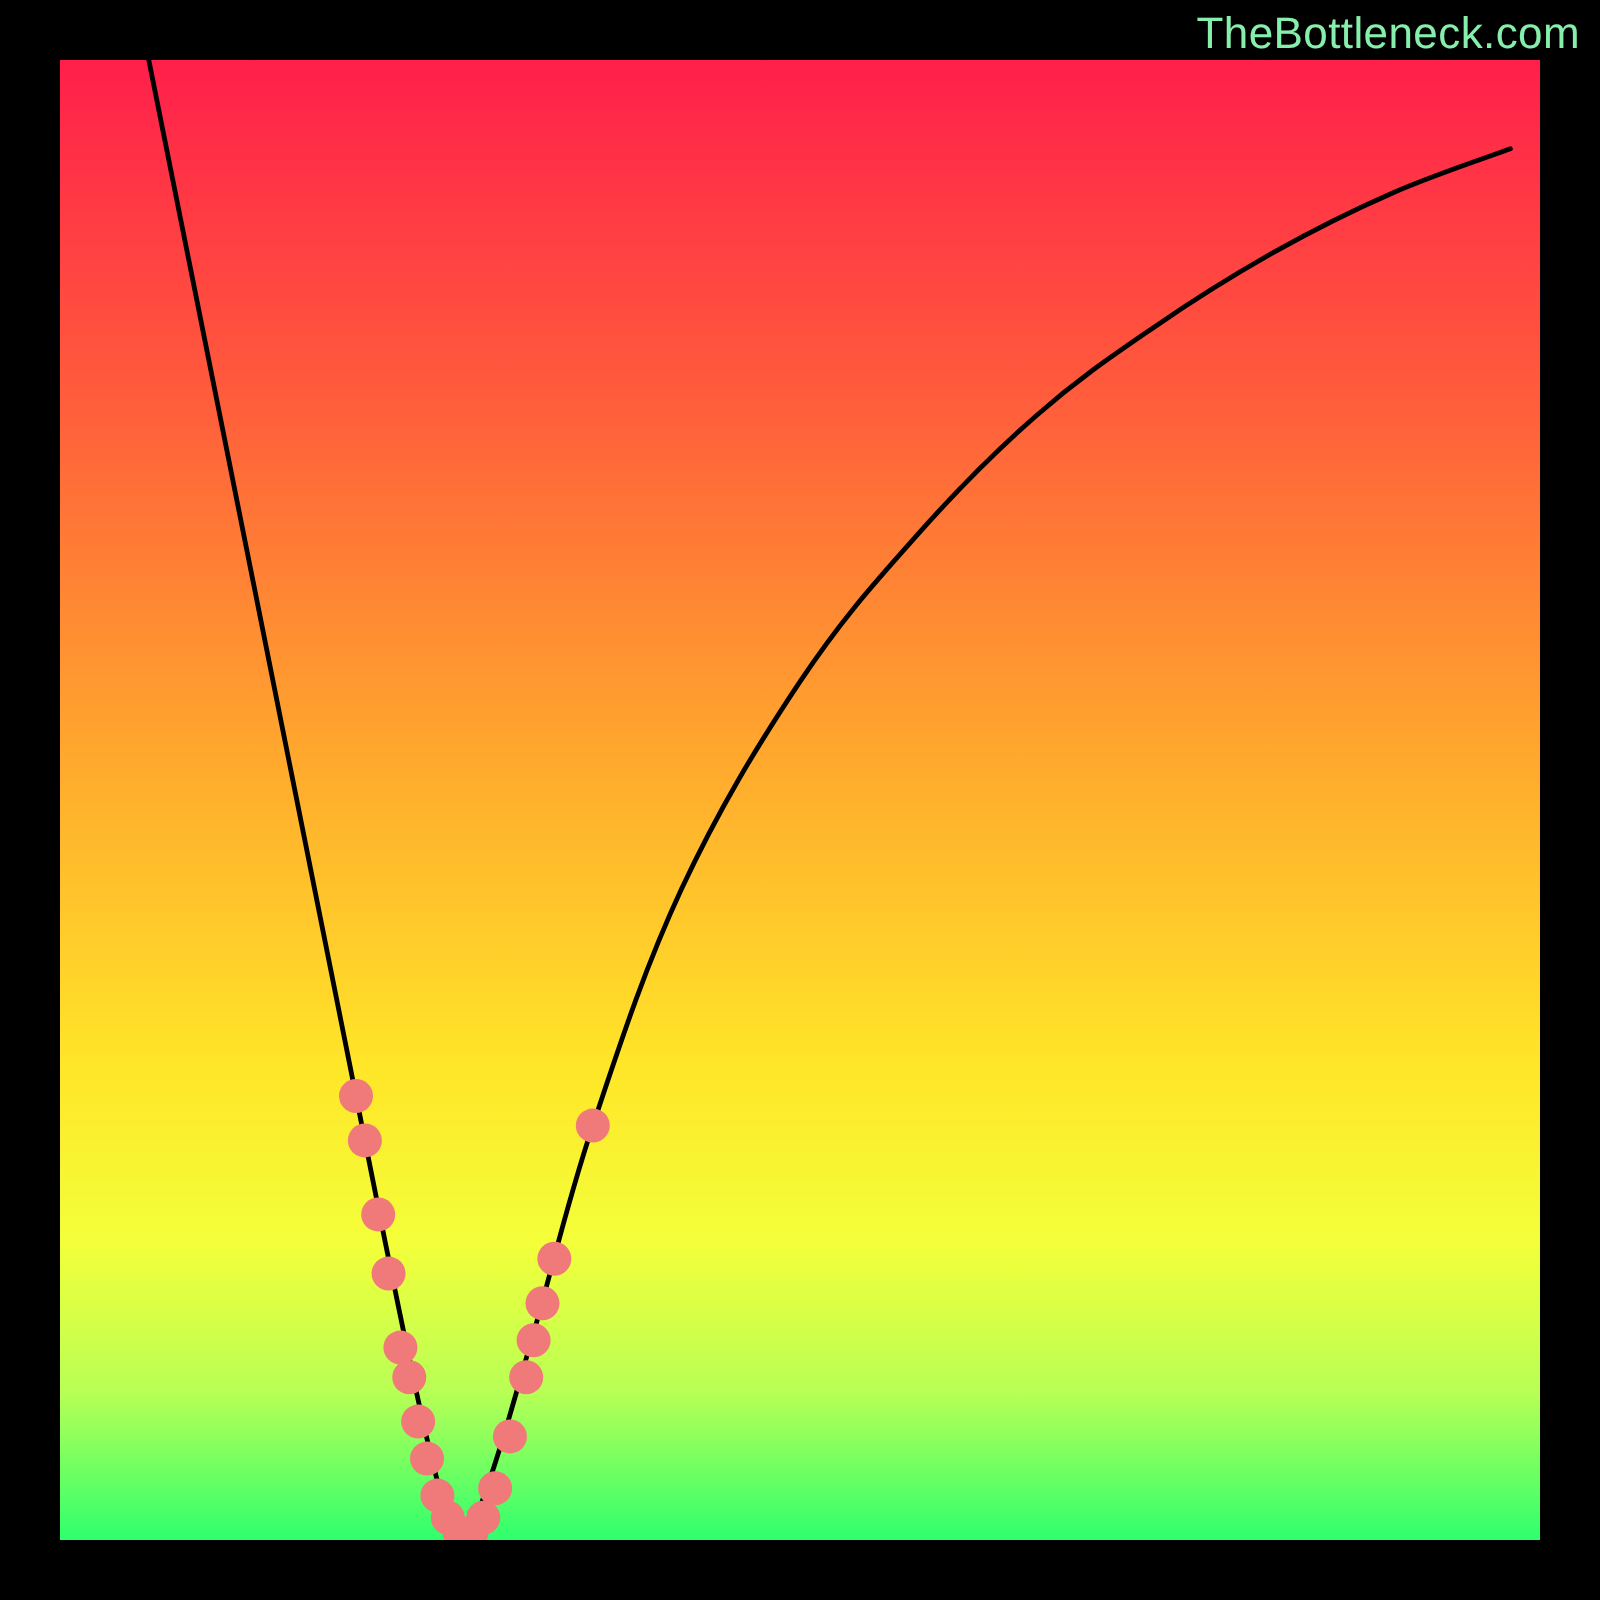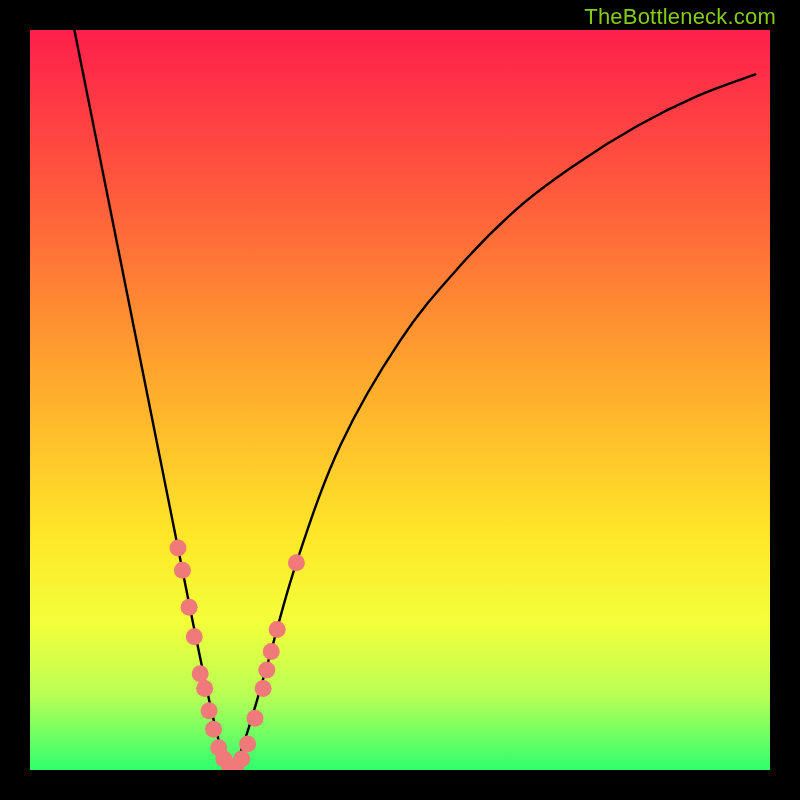--- a/index.html
+++ b/index.html
@@ -32,22 +32,22 @@
       #ffa22e 45%,
       #ffe628 68%,
       #f3ff3a 80%,
       #b8ff55 90%,
       #2fff6e 100%
     );
   }
   .watermark {
     position: absolute;
     top: 4px;
-    right: 24px;
-    color: #84cc16;
+    right: 10px;
+    color: #86efac;
     font-size: 22px;
     font-weight: 500;
     letter-spacing: 0.2px;
   }
   svg.curve {
     position: absolute;
     top: 0;
     left: 0;
     width: 740px;
     height: 740px;

